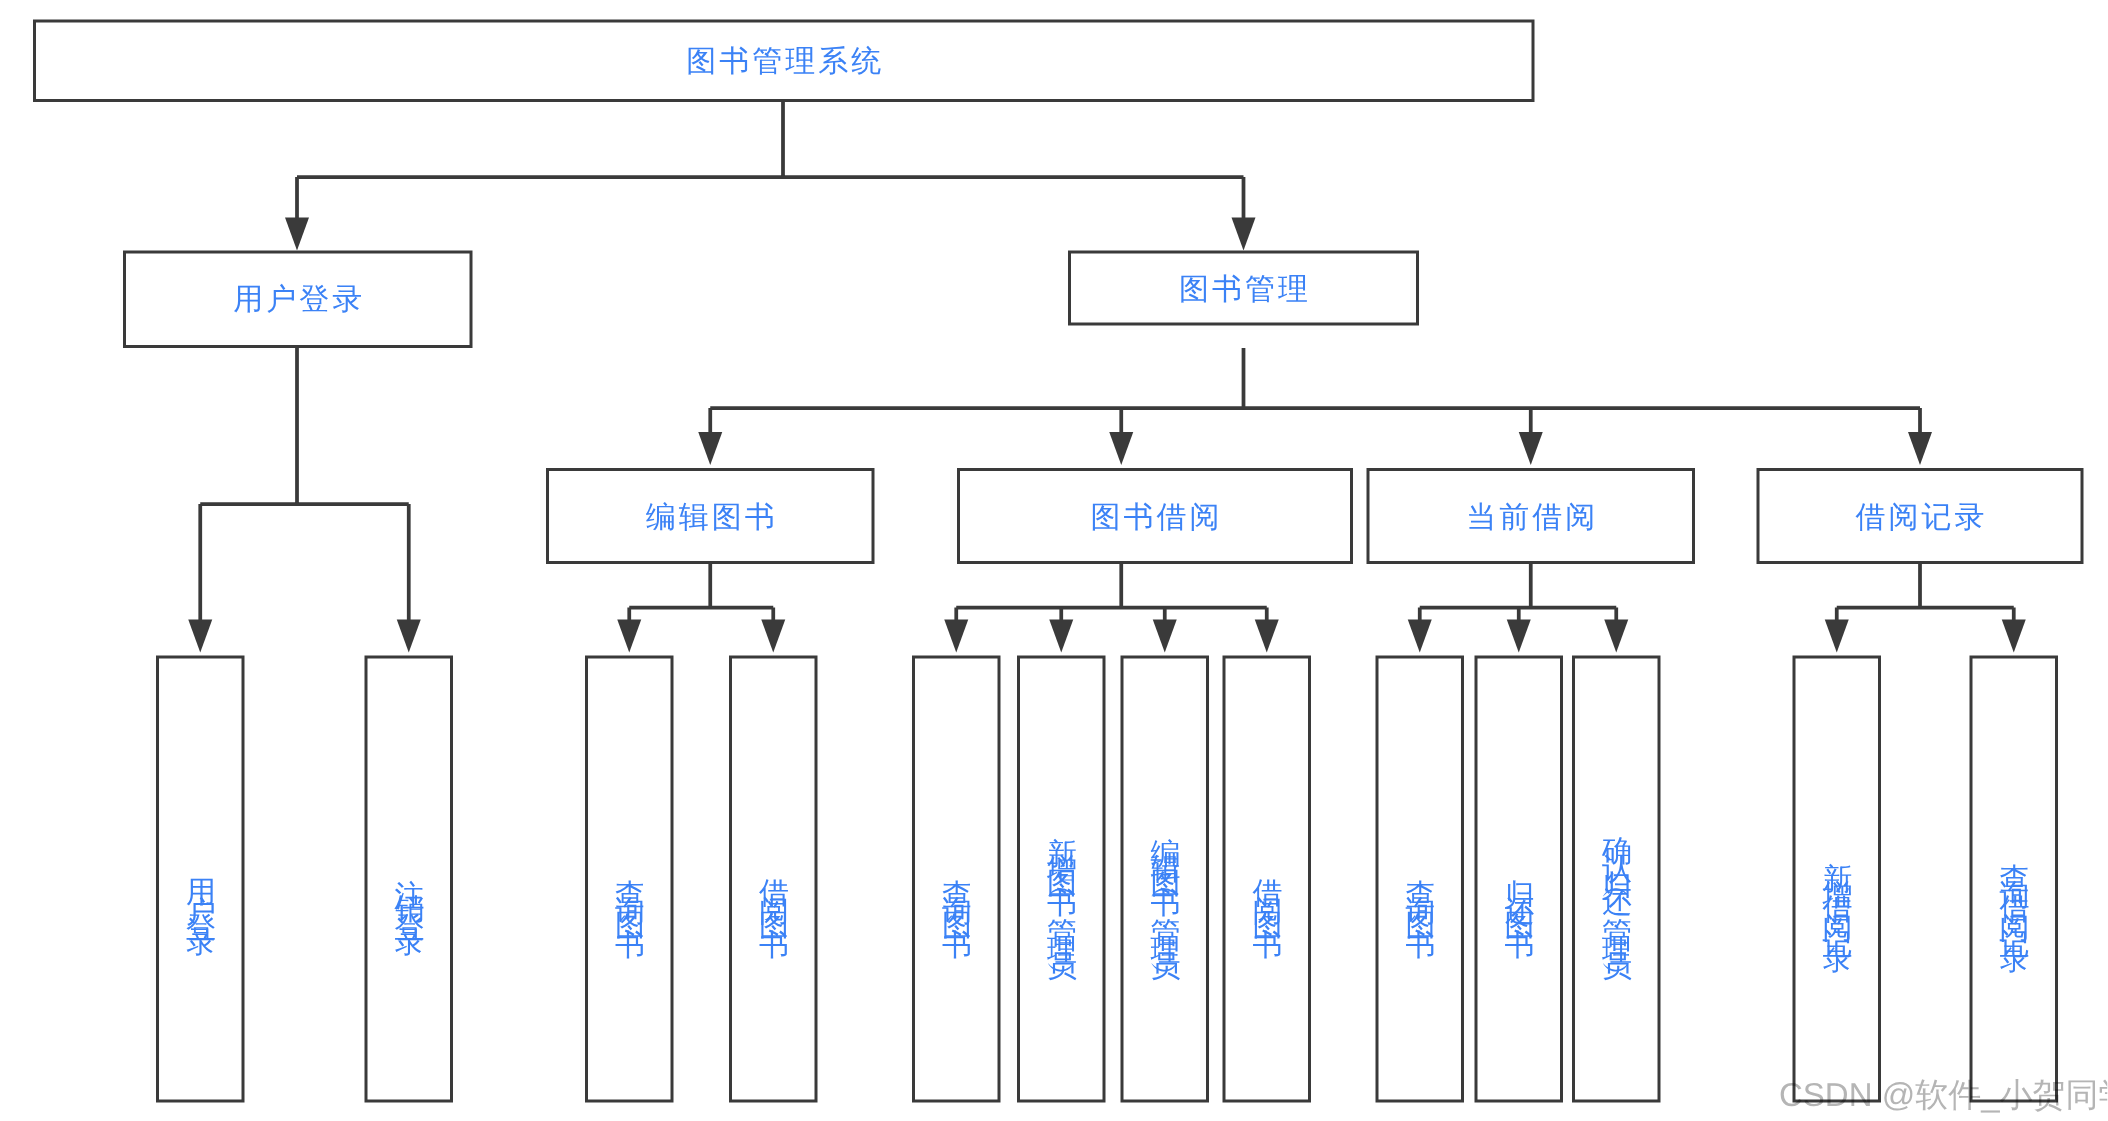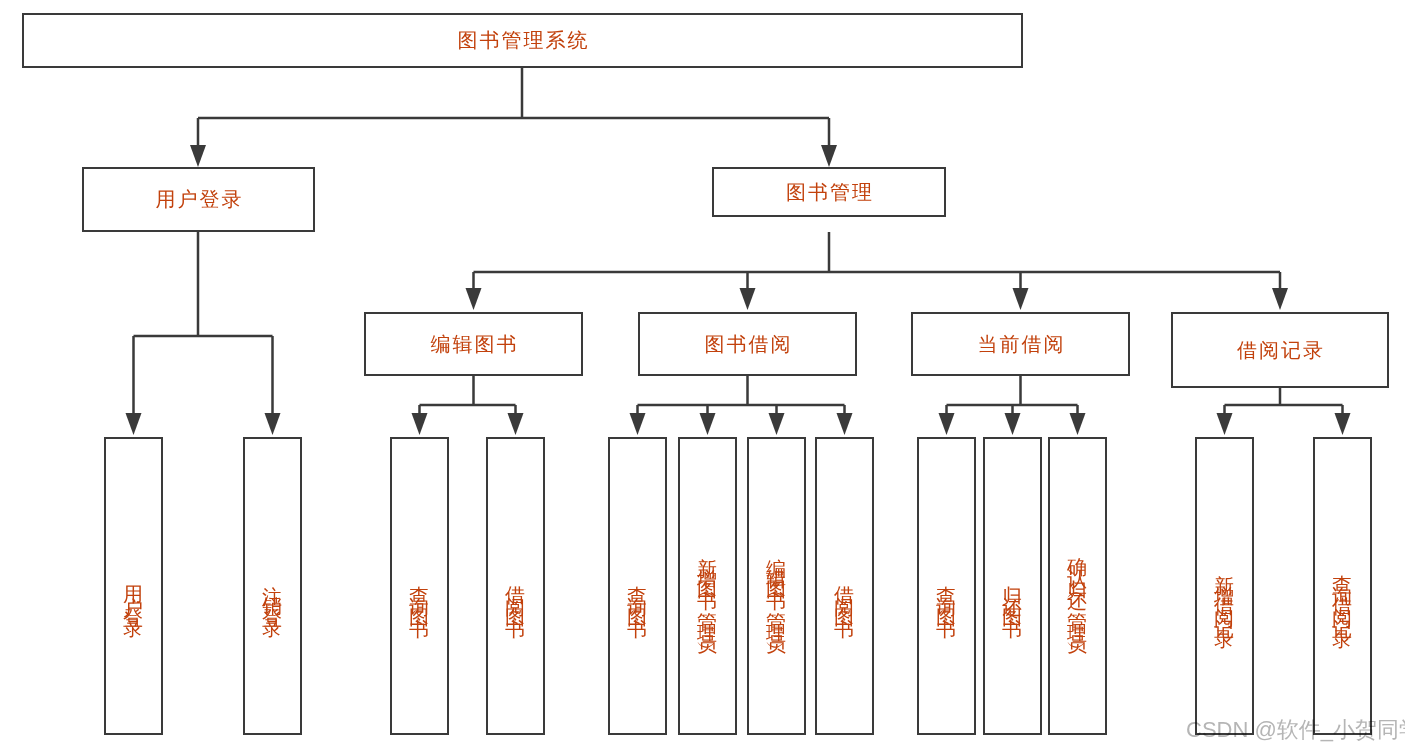--- a/index.html
+++ b/index.html
@@ -15,21 +15,21 @@
     position: absolute;
     left: 0; top: 0;
     width: 1405px; height: 747px;
     z-index: 1;
   }
   .node {
     position: absolute;
     box-sizing: border-box;
     background: #ffffff;
     border: 2.5px solid #3a3a3a;
-    color: #c2410c;
+    color: #3b82f6;
     display: flex;
     align-items: center;
     justify-content: center;
     z-index: 2;
   }
   .node.h {
     font-size: 20px;
     letter-spacing: 2px;
   }
   .node.h .ht { margin-right: -2px; white-space: nowrap; }
@@ -106,27 +106,27 @@
   <div class="node h" style="left:82px; top:167px; width:233px; height:65px;">
     <span class="ht">用户登录</span>
   </div>
   <div class="node h" style="left:712px; top:167px; width:234px; height:50px;">
     <span class="ht">图书管理</span>
   </div>
 
   <div class="node h" style="left:364px; top:312px; width:219px; height:64px;">
     <span class="ht">编辑图书</span>
   </div>
-  <div class="node h" style="left:638px; top:312px; width:219px; height:64px;">
+  <div class="node h" style="left:638px; top:312px; width:264px; height:64px;">
     <span class="ht">图书借阅</span>
   </div>
   <div class="node h" style="left:911px; top:312px; width:219px; height:64px;">
     <span class="ht">当前借阅</span>
   </div>
-  <div class="node h" style="left:1171px; top:312px; width:218px; height:76px;">
+  <div class="node h" style="left:1171px; top:312px; width:218px; height:64px;">
     <span class="ht">借阅记录</span>
   </div>
 
   <div class="node v" style="left:104px; top:437px;">
     <span class="vt">用户登录</span>
   </div>
   <div class="node v" style="left:243px; top:437px;">
     <span class="vt">注销登录</span>
   </div>
 

